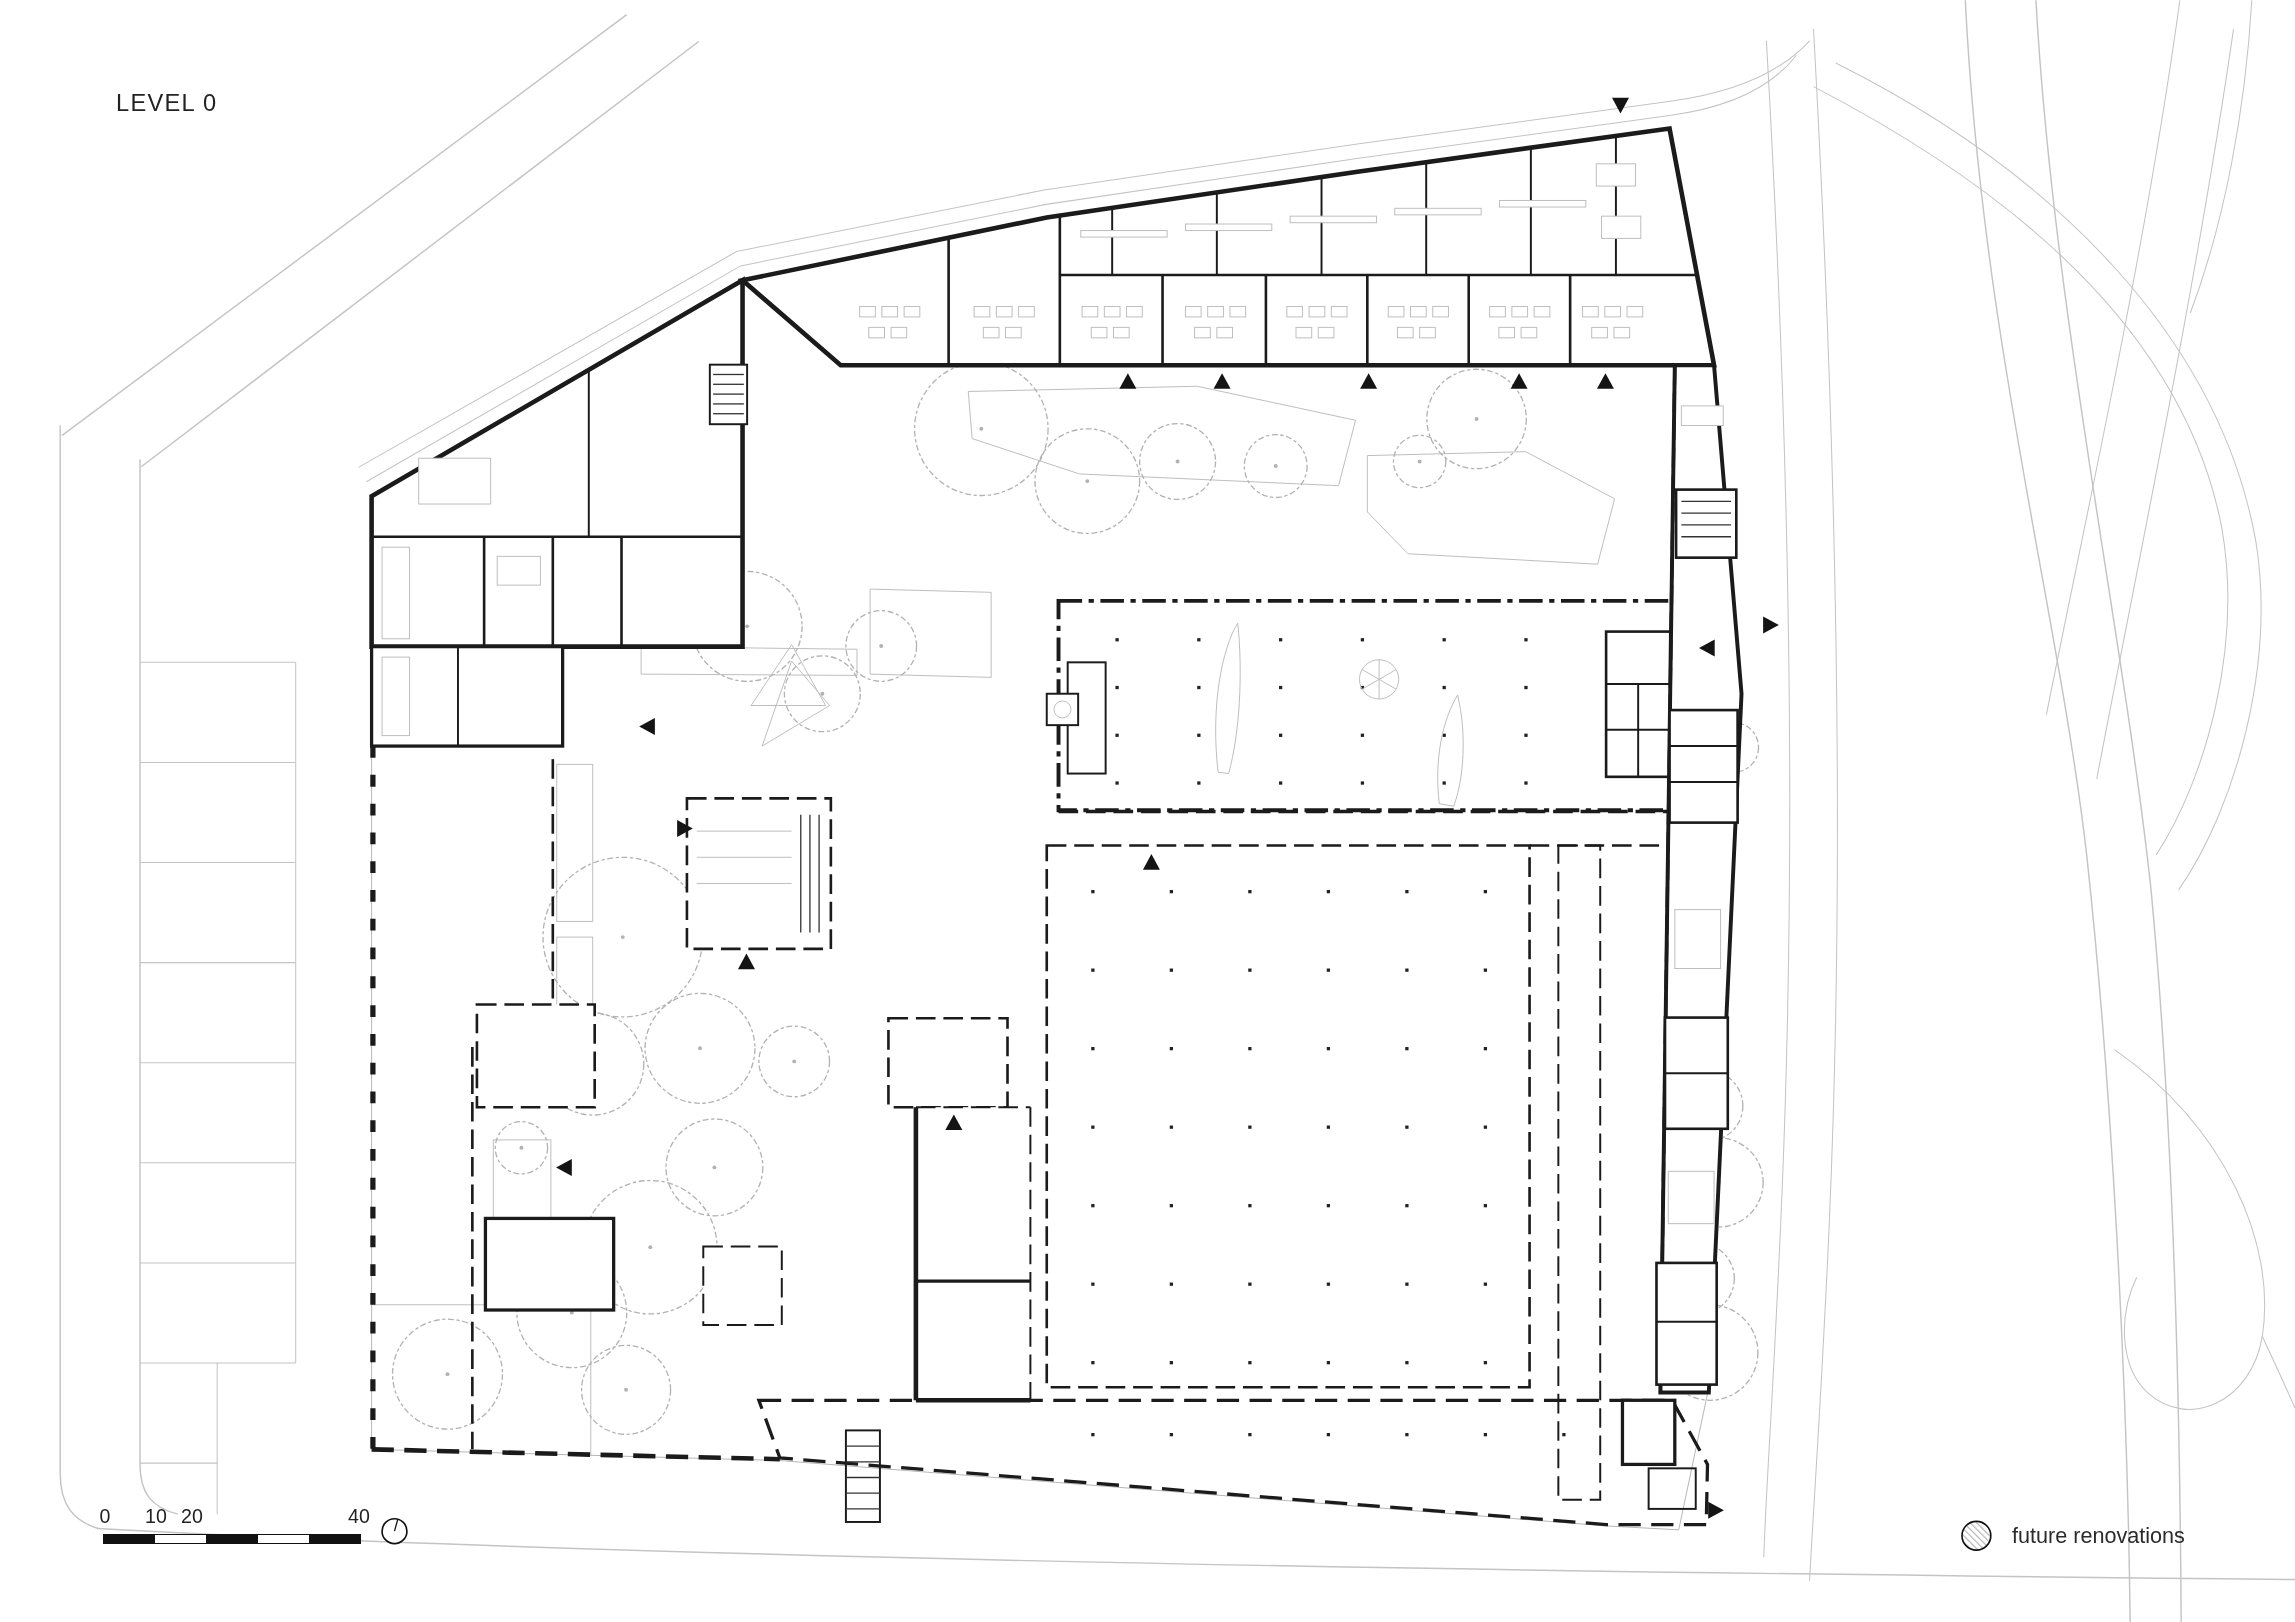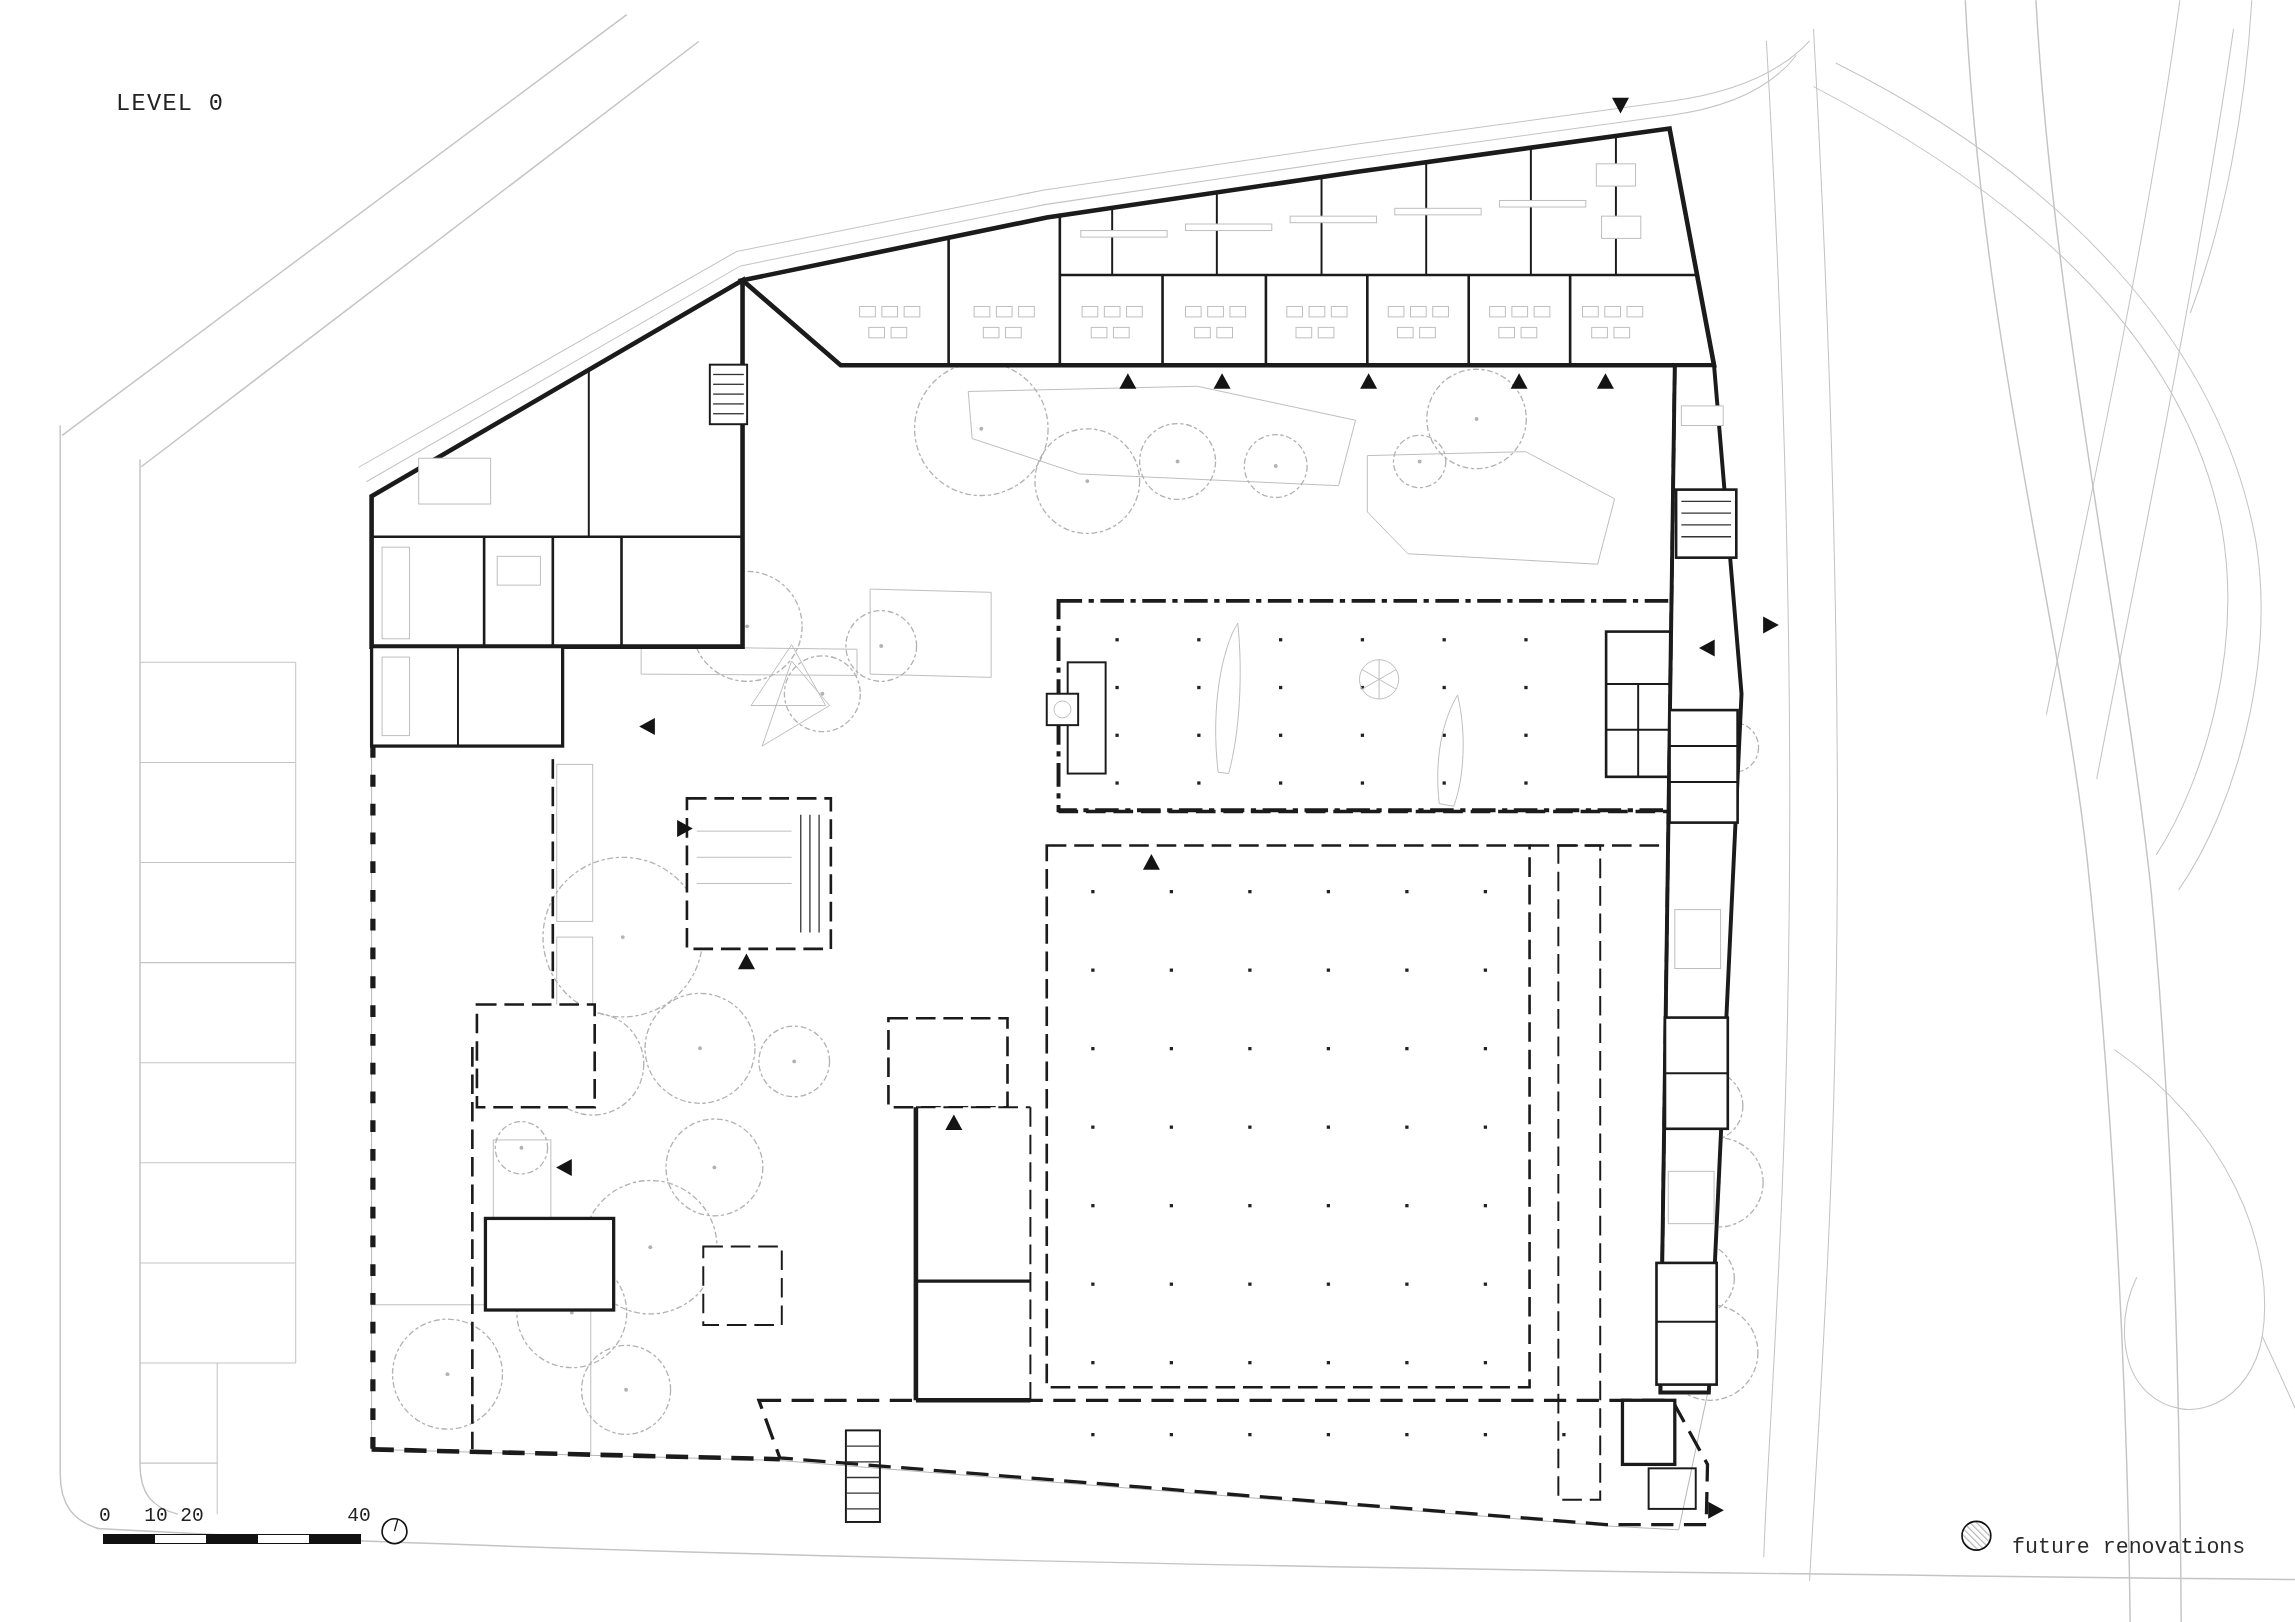--- a/index.html
+++ b/index.html
@@ -2,24 +2,24 @@
 <html style="--wall: #1b1b1b; --road: #c4c4c4; --tree: #b2b2b2; --paving-grid: #e7e7e7; --hatch-fill: #d2d2d2; --hatch-line: #8f8f8f; --band-fill: #dedede; --band-line: #a5a5a5; --text: #222222; --background: #ffffff;font-size:10.5px"><head>
 <meta charset="utf-8">
 <style>
   :root{
     --wall:#1b1b1b; --road:#c4c4c4; --tree:#b2b2b2; --paving-grid:#e7e7e7;
     --hatch-fill:#d2d2d2; --hatch-line:#8f8f8f; --band-fill:#dedede; --band-line:#a5a5a5;
     --text:#222222; --background:#ffffff;
   }
   html,body{margin:0;padding:0;background:var(--background);}
   .page{position:relative;width:2295px;height:1623px;background:var(--background);
-        font-family:Liberation Mono, monospace;overflow:hidden;}
+        font-family:Liberation Sans, sans-serif;overflow:hidden;}
   .page svg{position:absolute;left:0;top:0;}
   .title{position:absolute;left:116px;top:90px;font-size:23.6px;letter-spacing:1.3px;color:var(--text);}
-  .legend-label{position:absolute;left:2012px;top:1523px;font-size:21.6px;color:#2b2b2b;margin-top:12px;}
+  .legend-label{position:absolute;left:2012px;top:1523px;font-size:21.6px;color:#2b2b2b;}
   .scale-labels span{position:absolute;top:1505px;font-size:19.6px;color:var(--text);transform:translateX(-50%);}
   .scalebar{position:absolute;left:103px;top:1534px;width:256px;height:7.9px;border:1.3px solid #111;
             display:flex;box-sizing:content-box;}
   .scalebar span{flex:1 1 20%;}
   .seg-b{background:#111;} .seg-w{background:#fff;}
 
   
   .wall{stroke:var(--wall);fill:none;}
   .bfill{fill:#ffffff;}
   .w7{stroke-width:7px;} .w6{stroke-width:6px;} .w5{stroke-width:5px;} .w4{stroke-width:4px;} .w3{stroke-width:3px;}

